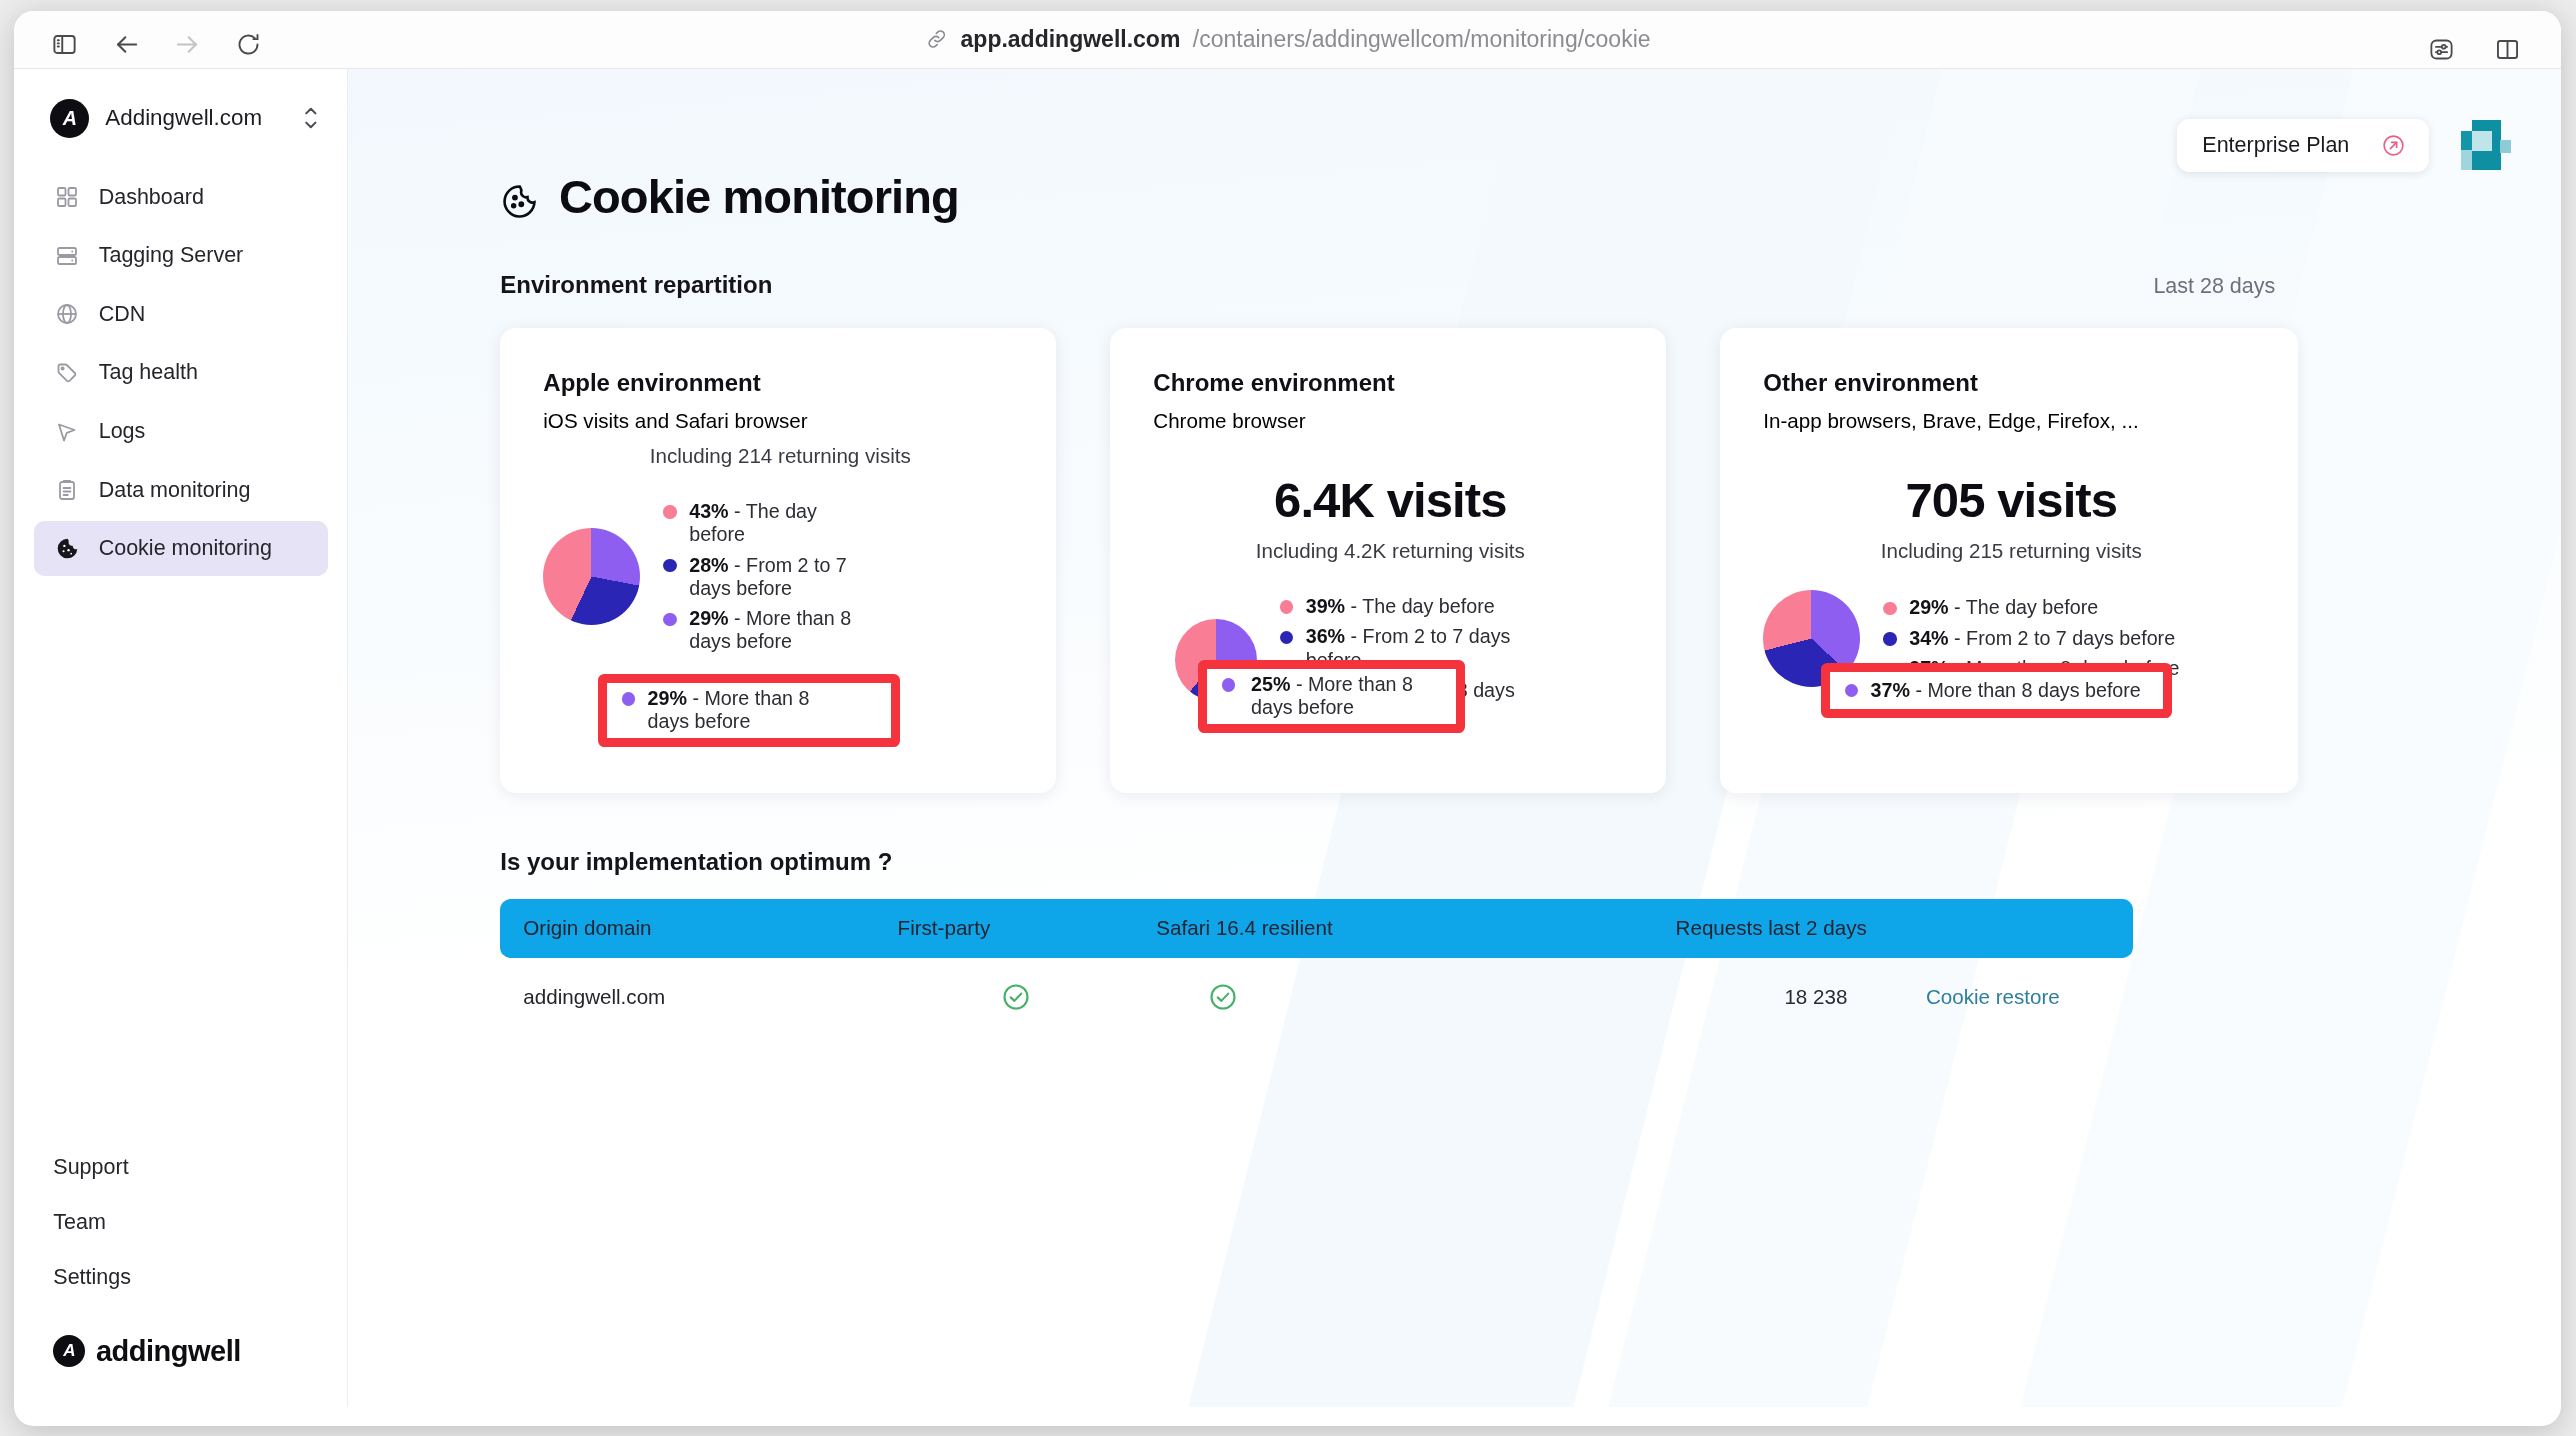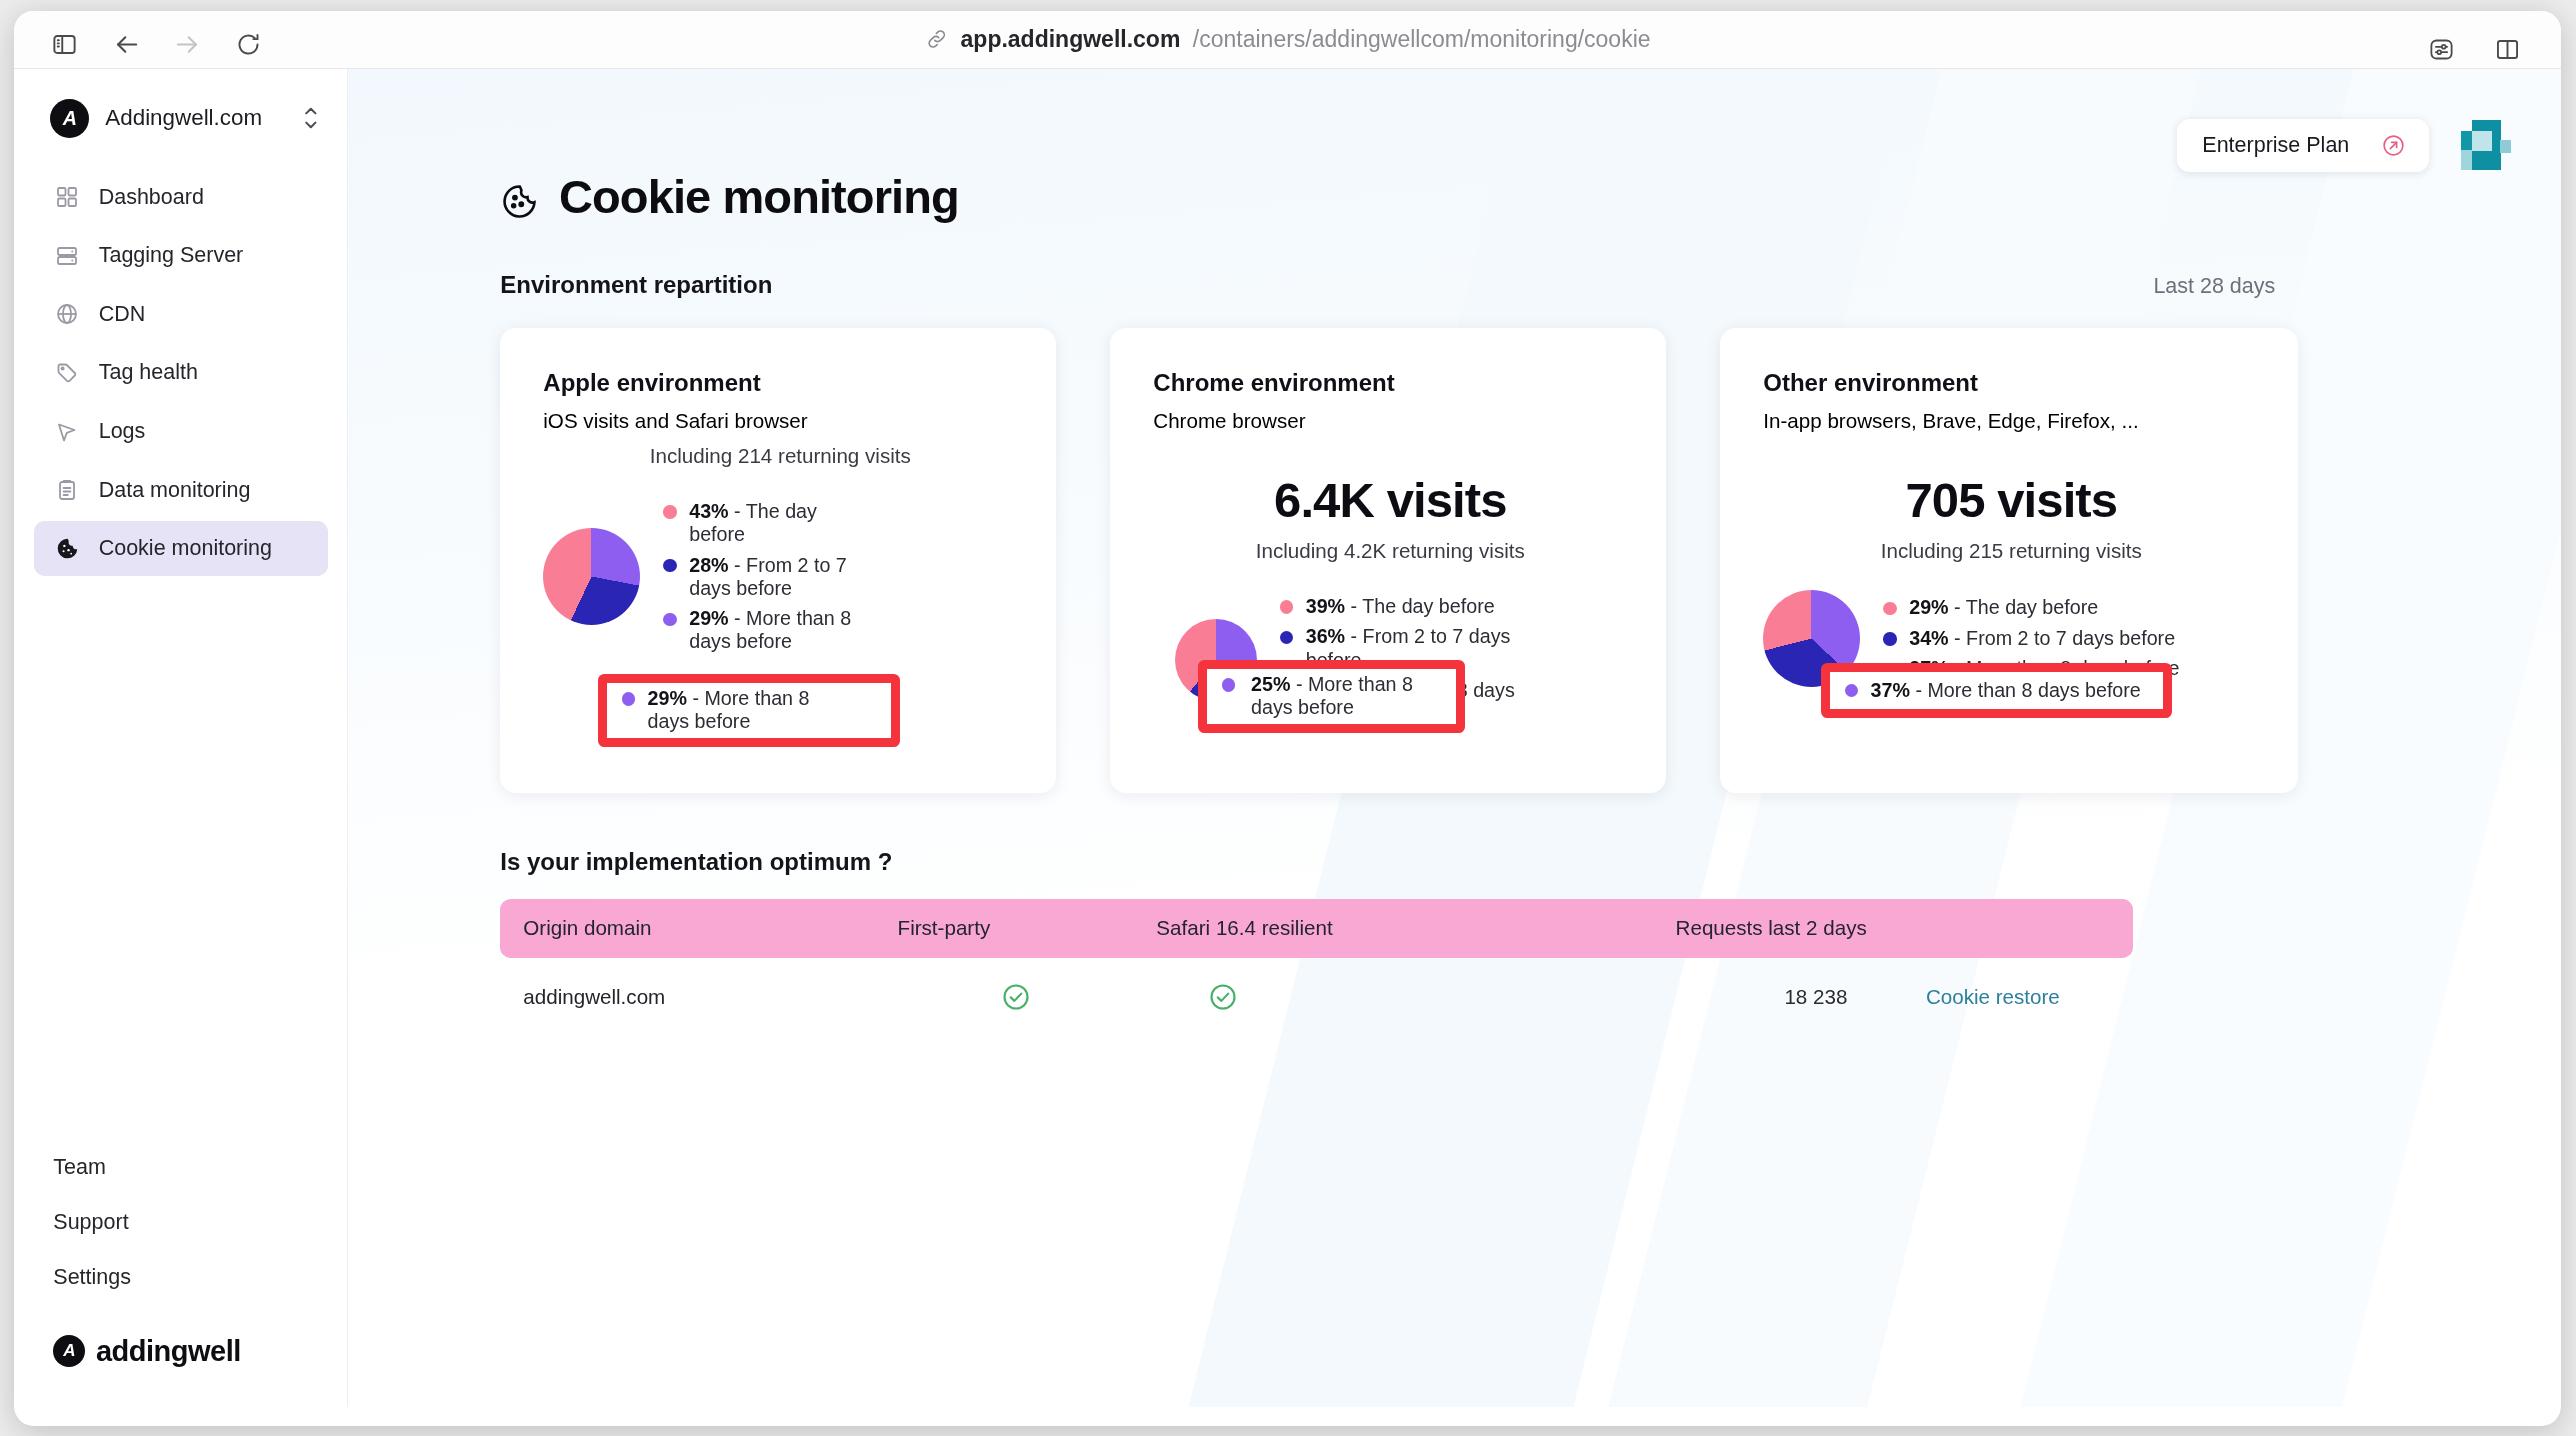--- a/index.html
+++ b/index.html
@@ -193,21 +193,21 @@
   #annot-2 { left: 88px; top: 332px; width: 267px; height: 73px; }
   #annot-2 .legend-row { max-width: 206px; gap: 16px; }
   #annot-3 { left: 101px; top: 335px; width: 351px; height: 55px; }
   #annot-3 .legend-row { white-space: nowrap; }
 
   
   #table-wrap { margin-top: 55px; width: 1775px; }
   #table-title { font-size: 24px; font-weight: 700; color: #14141a; }
   table { border-collapse: collapse; width: 1633px; margin-top: 23px; }
   thead th {
-    background: #f9a8d4;
+    background: #0ea5e9;
     font-size: 20.6px; font-weight: 400; color: #242431;
     text-align: left;
     height: 59px;
     padding: 0 0 0 21.5px;
   }
   thead th:first-child { border-radius: 10.7px 0 0 10.7px; padding-left: 23px; }
   thead th:last-child  { border-radius: 0 10.7px 10.7px 0; }
   tbody td {
     height: 79px;
     font-size: 20.6px; color: #24242c;
@@ -385,22 +385,22 @@
               <circle cx="8.2" cy="14.6" r="1.0" fill="#fff"></circle>
               <circle cx="15.5" cy="17" r="0.85" fill="#fff"></circle>
             </svg>
           </span>
           <span>Cookie monitoring</span>
         </div>
 
       </div>
 
       <div id="side-bottom">
+        <div class="side-link">Support</div>
         <div class="side-link">Team</div>
-        <div class="side-link">Support</div>
         <div class="side-link">Settings</div>
         <div id="brand">
           <div id="brand-mark">A</div>
           <div id="brand-text">addingwell</div>
         </div>
       </div>
     </div>
 
     <div id="main">
       <div id="bg-stripes"></div>

